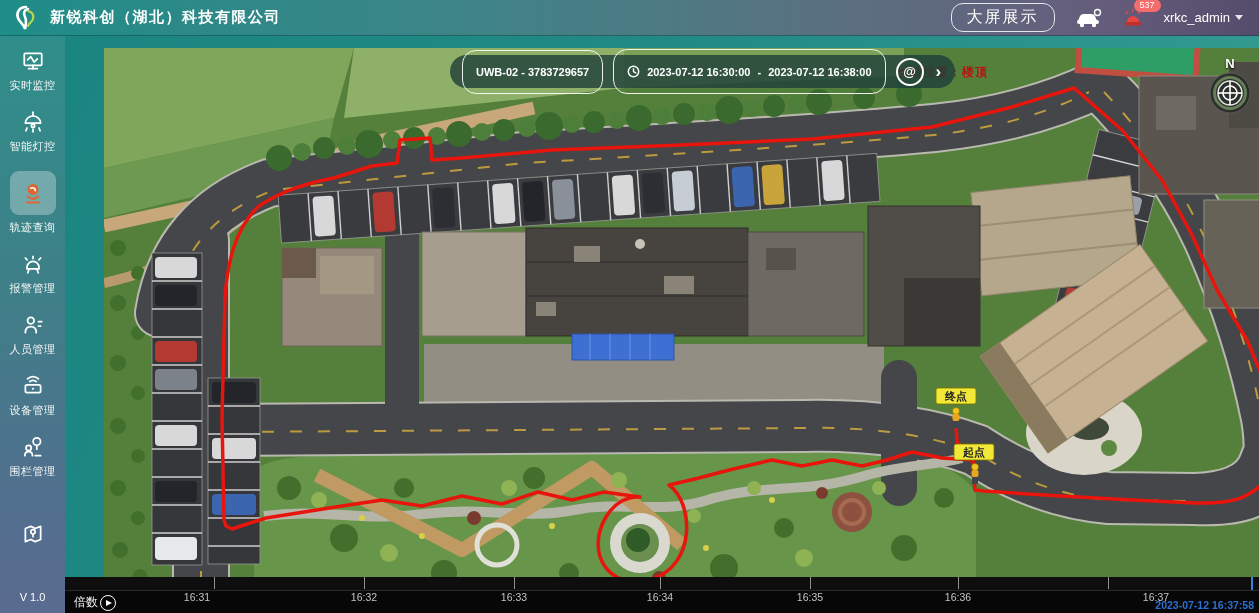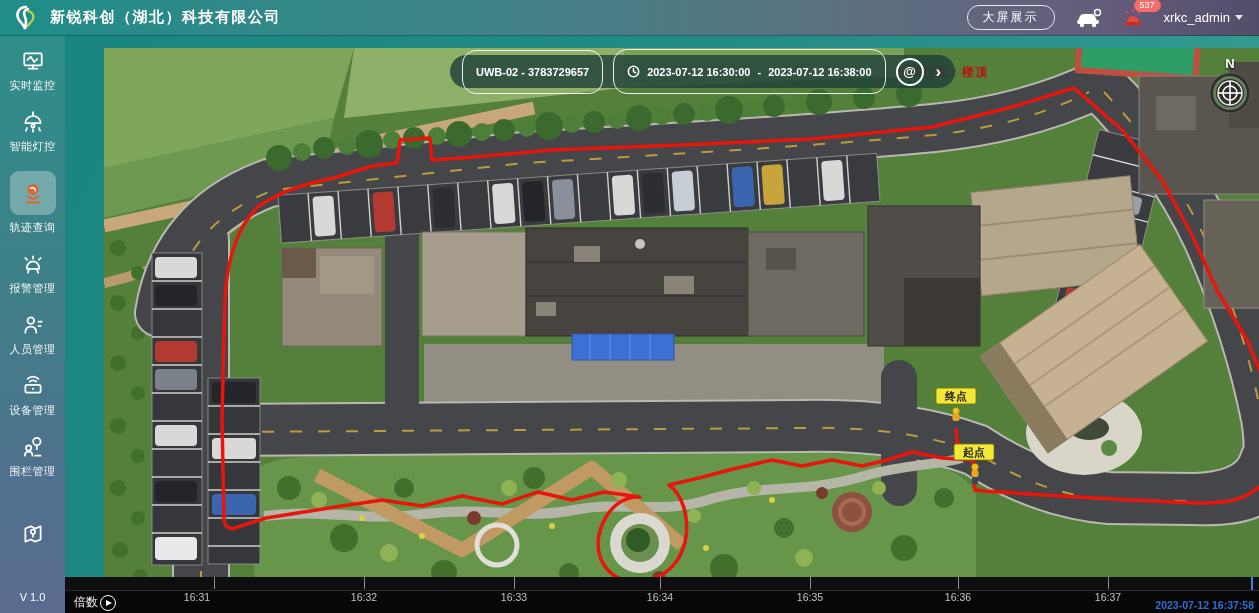--- a/index.html
+++ b/index.html
@@ -8,21 +8,21 @@
        background:linear-gradient(115deg,#1a8480 0%,#218a85 45%,#2c948c 70%,#3aa093 100%);}
   
   .header{position:absolute;left:0;top:0;width:1259px;height:35px;z-index:30;
           display:flex;align-items:center;
           background:linear-gradient(90deg,#1f8d88 0%,#3f8487 38%,#5c6f80 68%,#655c7c 88%,#544c6b 100%);
           border-bottom:1px solid rgba(0,60,58,.45);}
   .logo{margin-left:14px;display:flex;align-items:center;}
   .title{color:#fff;font-size:15px;font-weight:bold;letter-spacing:1.5px;margin-left:12px;}
   .hright{margin-left:auto;display:flex;align-items:center;gap:20px;margin-right:16px;}
   .bigscreen{background:transparent;border:1px solid #e6e6ee;border-radius:12px;color:#fff;
-             font-size:12px;padding:3px 15px;letter-spacing:2px;cursor:pointer;}
+             font-size:16px;padding:3px 15px;letter-spacing:2px;cursor:pointer;}
   .hicon{position:relative;display:flex;align-items:center;text-align:right;}
   .badge{position:absolute;top:-9px;left:12px;background:#f56c6c;color:#fff;font-size:9px;
          border-radius:9px;padding:1px 6px;line-height:11px;}
   .user{color:#fff;font-size:13px;display:flex;align-items:center;gap:5px;cursor:pointer;}
   .caret{width:0;height:0;border-left:4px solid transparent;border-right:4px solid transparent;
          border-top:5px solid #e8e8f0;display:inline-block;}
   
   .sidebar{position:absolute;left:0;top:35px;width:65px;height:578px;z-index:25;
            background:linear-gradient(180deg,#2f8e8a 0%,#3f7f88 45%,#50708e 78%,#5a6b90 100%);
            display:flex;flex-direction:column;align-items:center;padding-top:14px;box-sizing:border-box;}
@@ -518,21 +518,21 @@
         <span class="tick" style="left:893px"></span>
       <span class="tick" style="left:1043px"></span>
       <span class="playhead"></span>
     </div>
     <span class="tlabel" style="left:132px">16:31</span>
     <span class="tlabel" style="left:299px">16:32</span>
     <span class="tlabel" style="left:449px">16:33</span>
     <span class="tlabel" style="left:595px">16:34</span>
     <span class="tlabel" style="left:745px">16:35</span>
     <span class="tlabel" style="left:893px">16:36</span>
-    <span class="tlabel" style="left:1043px">16:37</span>
+    <span class="tlabel" style="left:1091px">16:37</span>
     <div class="speed">
       <span>倍数</span>
       <span class="playbtn">
           <i></i>
         </span>
     </div>
     <span class="curtime">2023-07-12 16:37:58</span>
   </div>
 
 </div>

